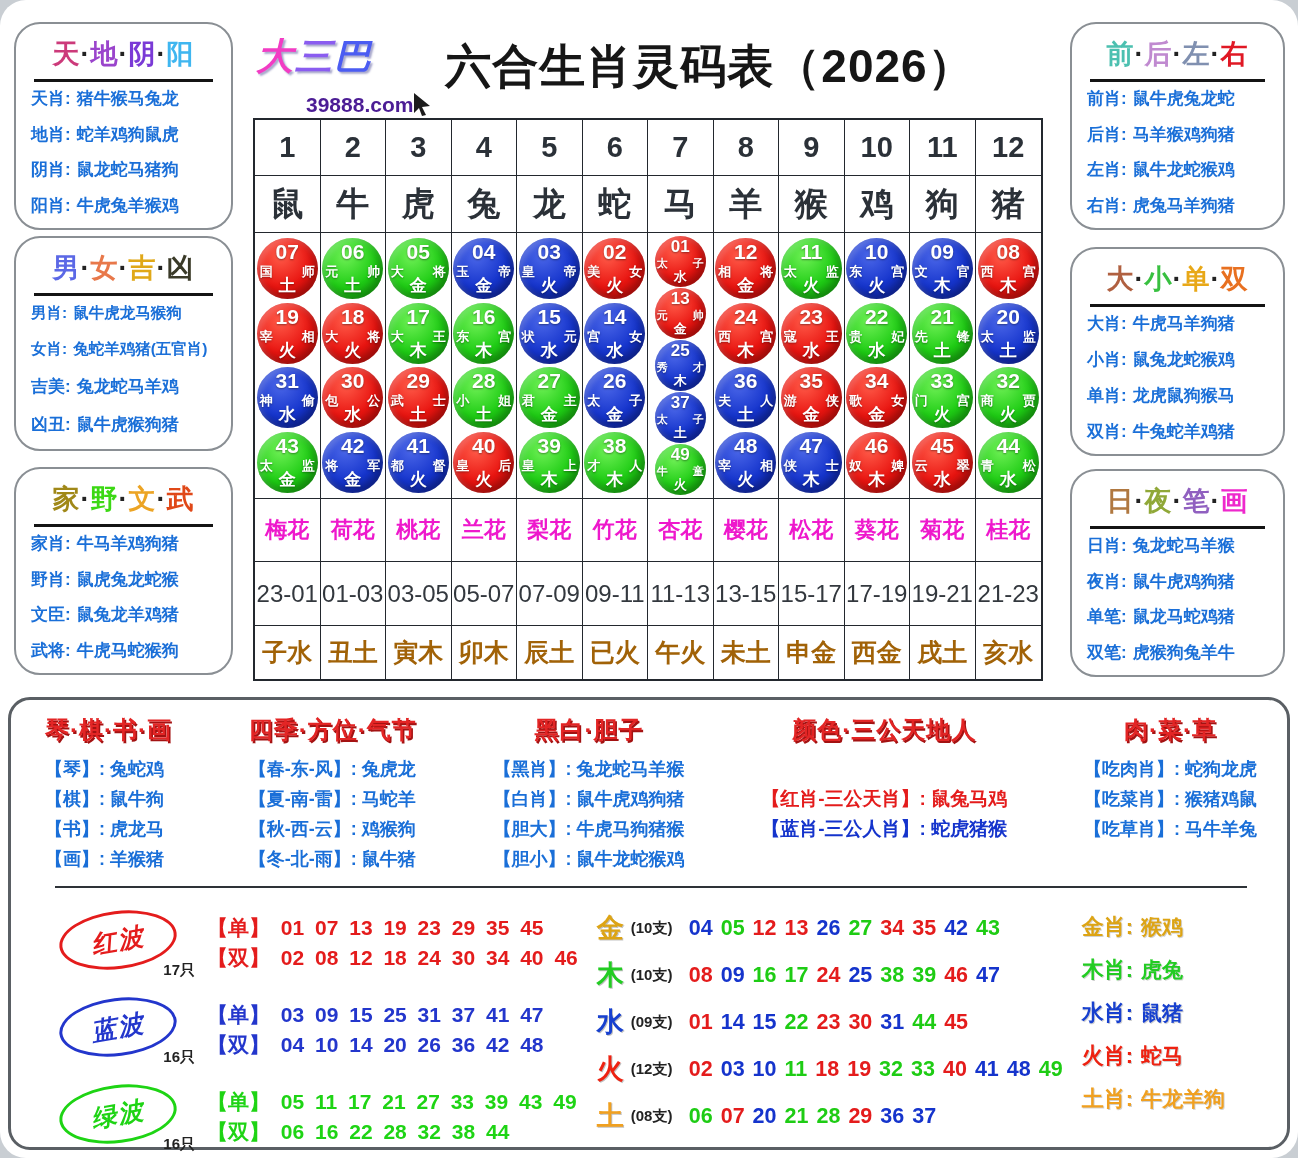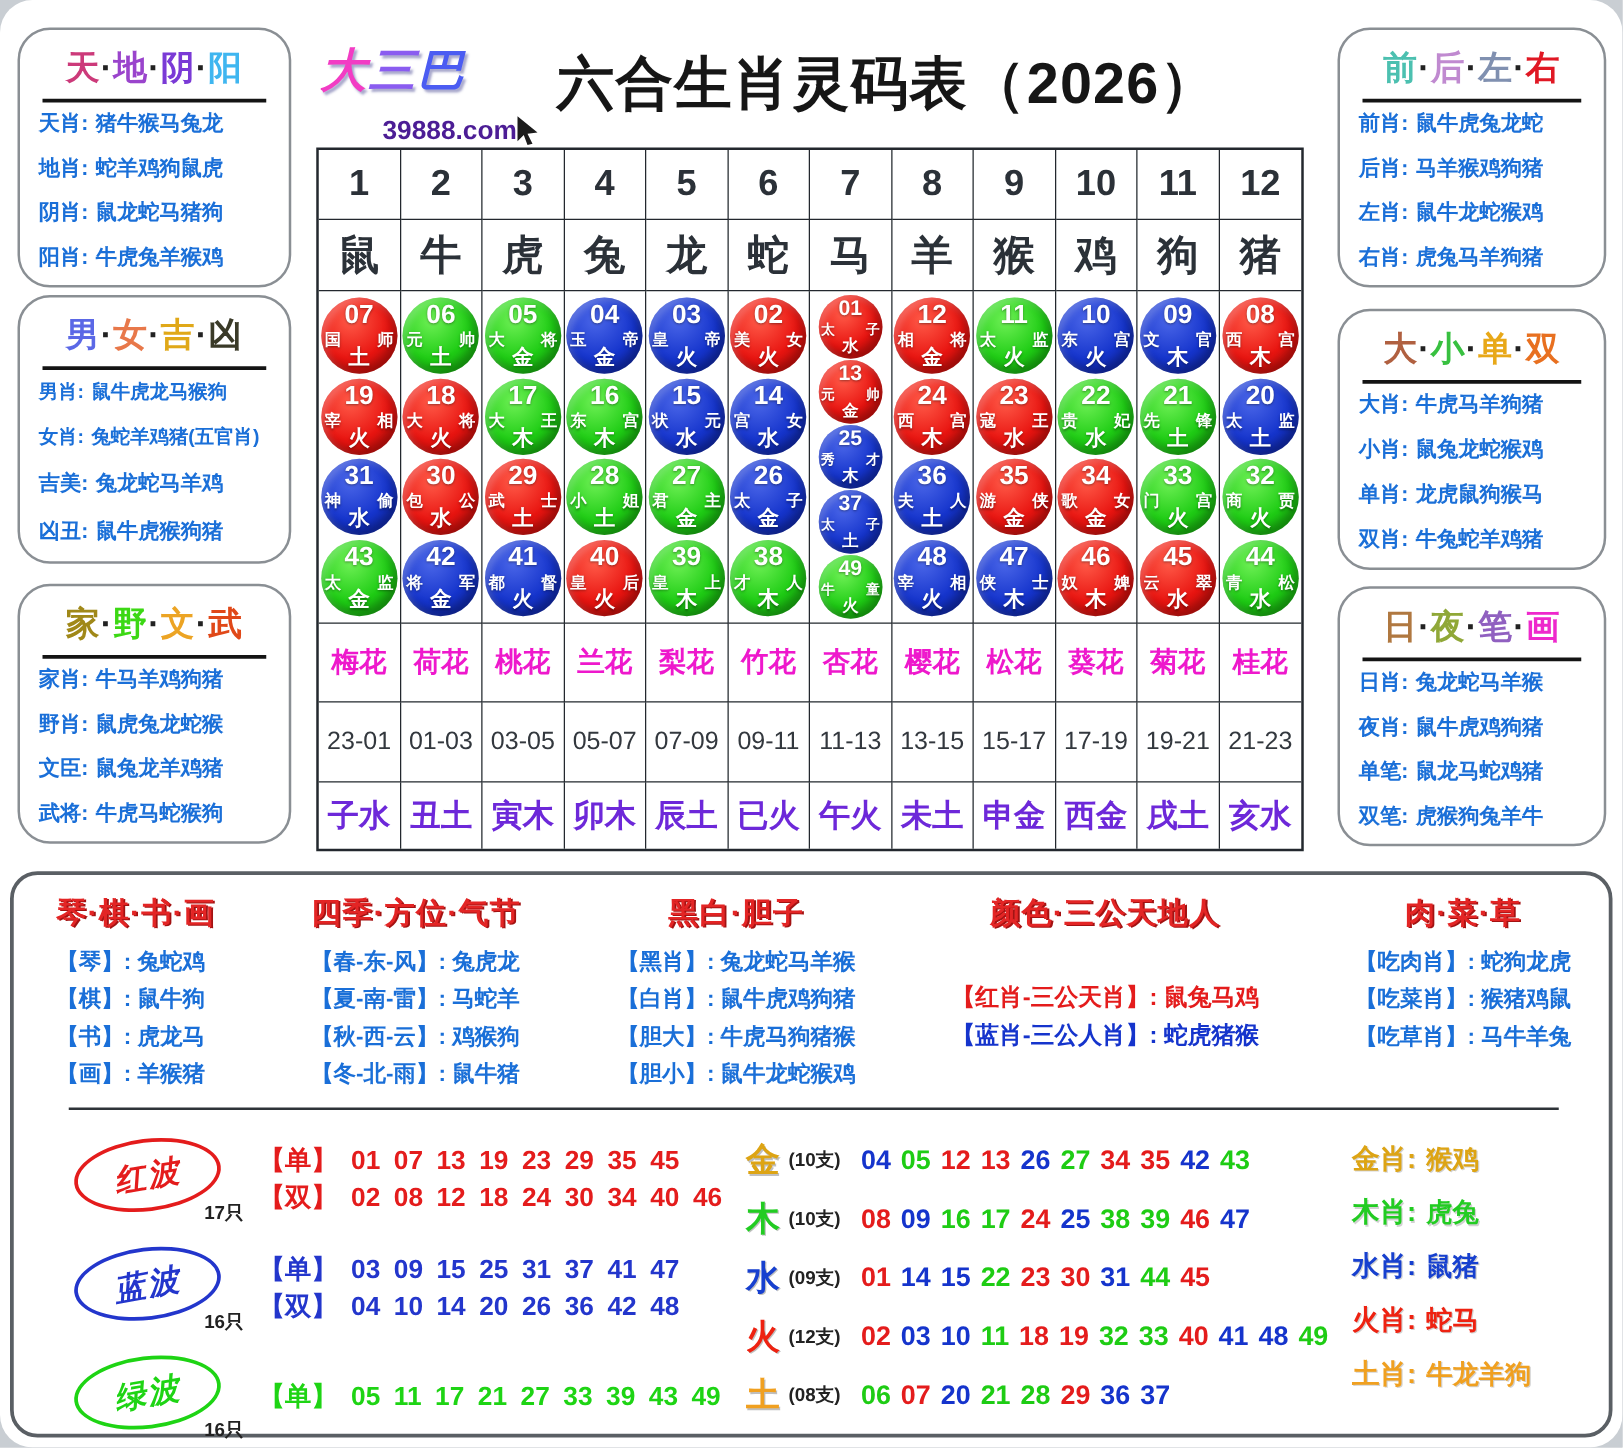--- a/index.html
+++ b/index.html
@@ -31,22 +31,22 @@
   
   .mtable{position:absolute;left:253px;top:118px;width:790px;height:563px;border:2.5px solid #23282e;
           display:grid;grid-template-columns:repeat(12,1fr);
           grid-template-rows:56px 57px 266px 63px 64px 1fr;background:#fff;}
   .mcell{border-right:1.5px solid #23282e;border-bottom:1.5px solid #23282e;
          display:flex;align-items:center;justify-content:center;}
   .mcell.lastcol{border-right:0;} .mcell.lastrow{border-bottom:0;}
   .num-cell{font-size:29px;font-weight:800;color:#2b3138;}
   .animal-cell{font-size:33px;font-weight:800;color:#2b3138;}
   .flower-cell{font-size:22px;font-weight:600;color:#ee18cc;}
-  .time-cell{font-size:20px;font-weight:500;color:#33383e;}
-  .branch-cell{font-size:25px;font-weight:800;color:#6d28d9;}
+  .time-cell{font-size:24px;font-weight:500;color:#33383e;}
+  .branch-cell{font-size:25px;font-weight:800;color:#a16207;}
   .circ-cell{flex-direction:column;justify-content:space-evenly;padding:2px 0;}
 
   .circle{position:relative;width:61px;height:61px;border-radius:50%;color:#fff;
           box-shadow:inset -4px -5px 8px rgba(0,0,0,.28), inset 3px 3px 6px rgba(255,255,255,.25);}
   .circle.small{width:51px;height:51px;}
   .circle.red{background:radial-gradient(circle at 38% 30%,#ff5a48 0%,#e81410 55%,#c20c09 100%);}
   .circle.green{background:radial-gradient(circle at 38% 30%,#6ef055 0%,#1ecc14 55%,#14a40d 100%);}
   .circle.blue{background:radial-gradient(circle at 38% 30%,#4a66e8 0%,#1534cc 55%,#0e23a0 100%);}
   .circle span{position:absolute;text-shadow:0 1px 2px rgba(0,0,0,.4);font-weight:800;}
   .circle .cnum{top:2px;left:0;right:0;text-align:center;font-size:21px;}
@@ -624,20 +624,21 @@
           </div>
           <div class="wave-row">
             <div class="wave-badge">
               <div class="wave-oval" style="border-color: rgb(30, 212, 20); border-width: 3.5px; border-style: solid;">
                 <span class="wave-name" style="color: rgb(30, 212, 20);">绿波</span>
               </div>
               <span class="wave-count">16只</span>
             </div>
             <div class="wave-lines">
               <div class="wave-line" style="color: rgb(30, 212, 20);">【单】 05 11 17 21 27 33 39 43 49</div>
+              <div class="wave-line" style="color: rgb(30, 212, 20);">【双】 06 16 22 28 32 38 44</div>
             </div>
           </div>
         </div>
       <div class="elem-rows" id="elems">
           <div class="elem-row">
             <span class="elem-char" style="color: rgb(221, 164, 20);">金</span>
             <span class="elem-count">(10支)</span>
             <span class="elem-nums">
               <span style="color: rgb(21, 52, 204);">04</span>
               <span style="color: rgb(30, 204, 20);">05</span>

